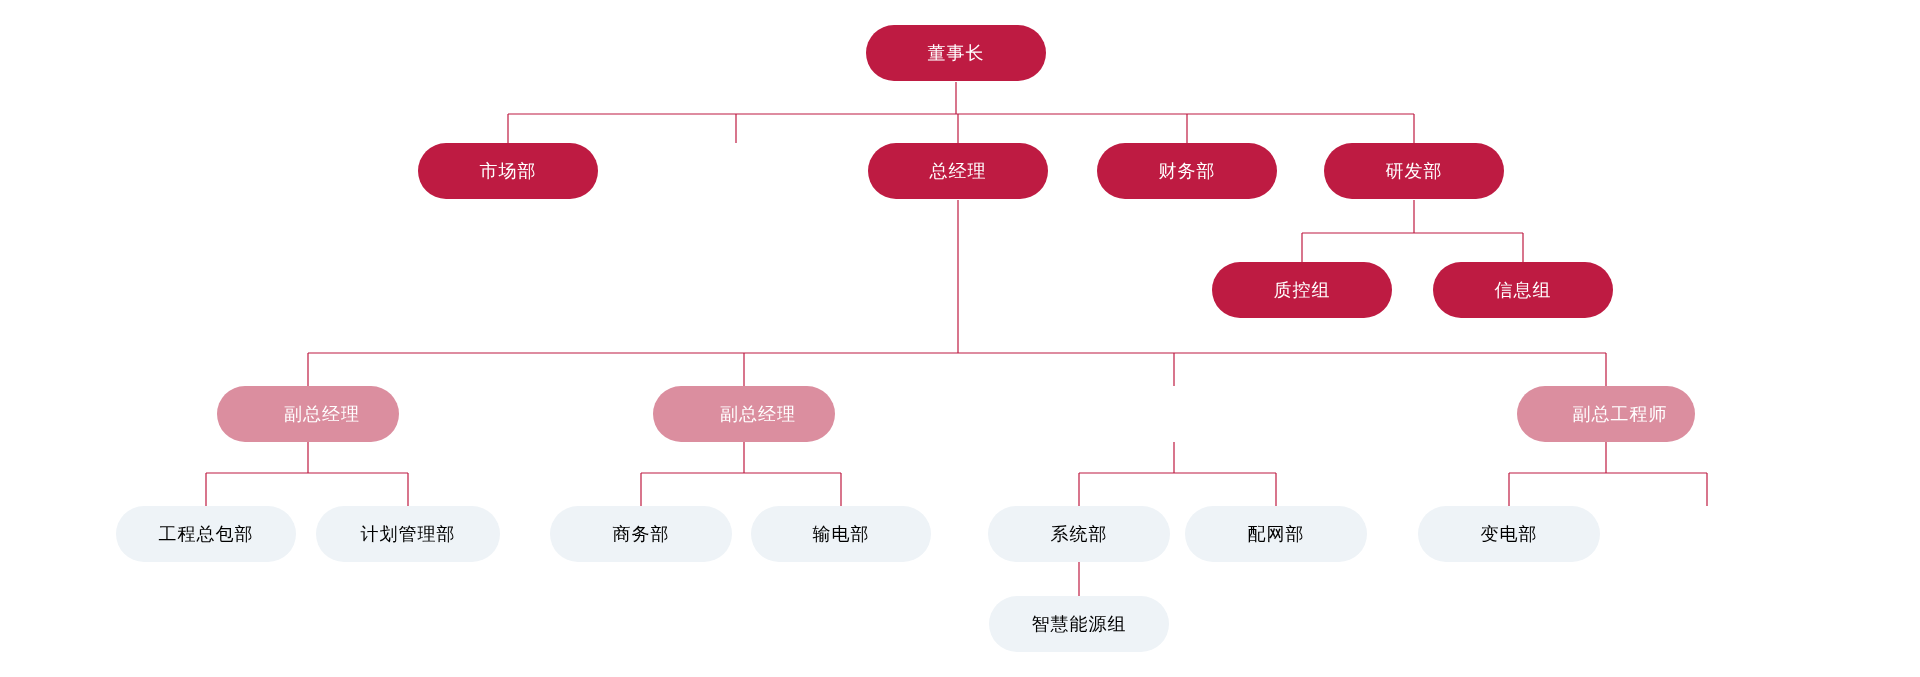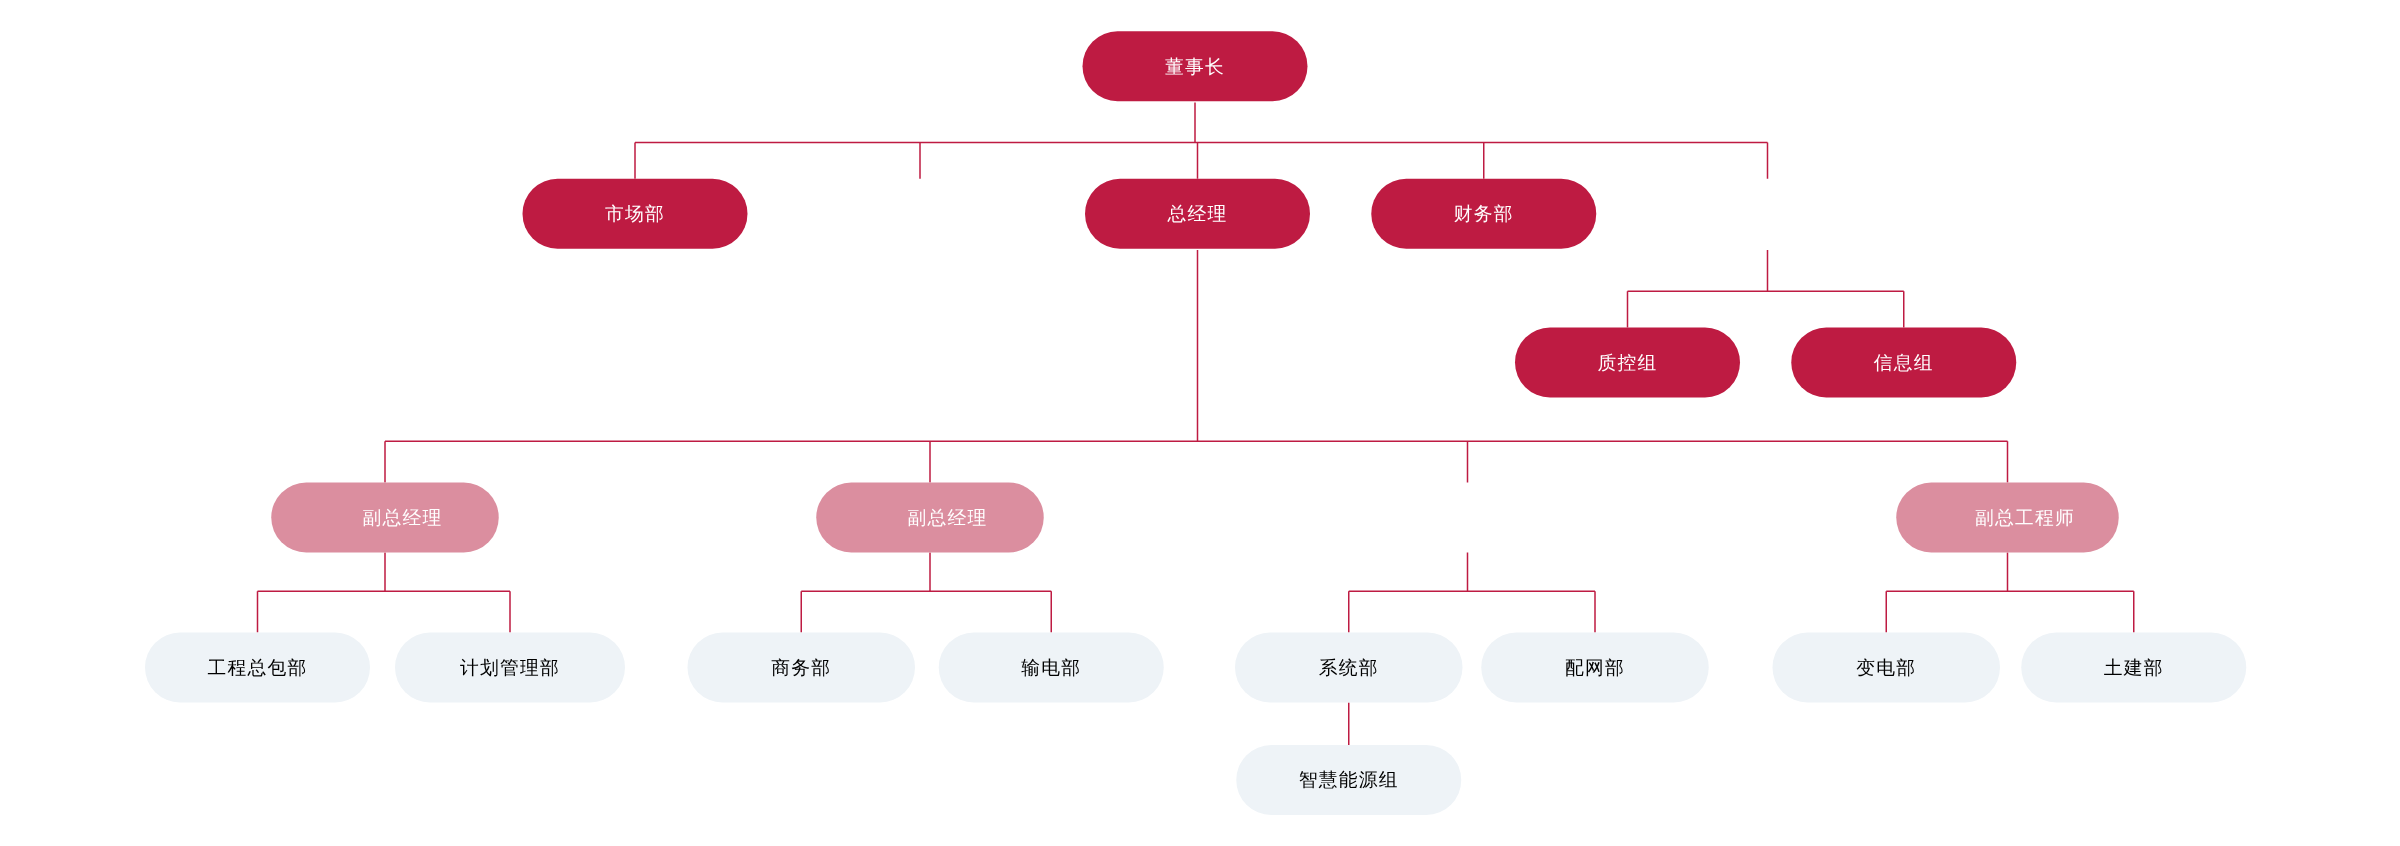--- a/index.html
+++ b/index.html
@@ -27,21 +27,21 @@
     position: absolute;
     height: 56px;
     border-radius: 28px;
     display: flex;
     align-items: center;
     justify-content: center;
     box-sizing: border-box;
     cursor: default;
   }
   .node .label {
-    font-size: 15px;
+    font-size: 18px;
     letter-spacing: 1px;
     white-space: nowrap;
   }
   .node.primary {
     background: #be1b42;
   }
   .node.primary .label {
     color: #ffffff;
   }
   .node.secondary {
@@ -86,20 +86,23 @@
 
 
   <div class="node primary" style="left:868px;top:143px;width:180px">
     <span class="label">总经理</span>
   </div>
 
   <div class="node primary" style="left:1097px;top:143px;width:180px">
     <span class="label">财务部</span>
   </div>
 
+  <div class="node primary" style="left:1324px;top:143px;width:180px">
+    <span class="label">研发部</span>
+  </div>
 
   <div class="node primary" style="left:1212px;top:262px;width:180px">
     <span class="label">质控组</span>
   </div>
 
   <div class="node primary" style="left:1433px;top:262px;width:180px">
     <span class="label">信息组</span>
   </div>
 
   <div class="node secondary" style="left:217px;top:386px;width:182px">
@@ -136,21 +139,18 @@
   </div>
 
   <div class="node tertiary" style="left:1185px;top:506px;width:182px">
     <span class="label">配网部</span>
   </div>
 
   <div class="node tertiary" style="left:1418px;top:506px;width:182px">
     <span class="label">变电部</span>
   </div>
 
-  <div class="node tertiary" style="left:1617px;top:506px;width:180px">
-    <span class="label">土建部</span>
-  </div>
 
   <div class="node tertiary" style="left:989px;top:596px;width:180px">
     <span class="label">智慧能源组</span>
   </div>
 
 </div>
 
 </body></html>

